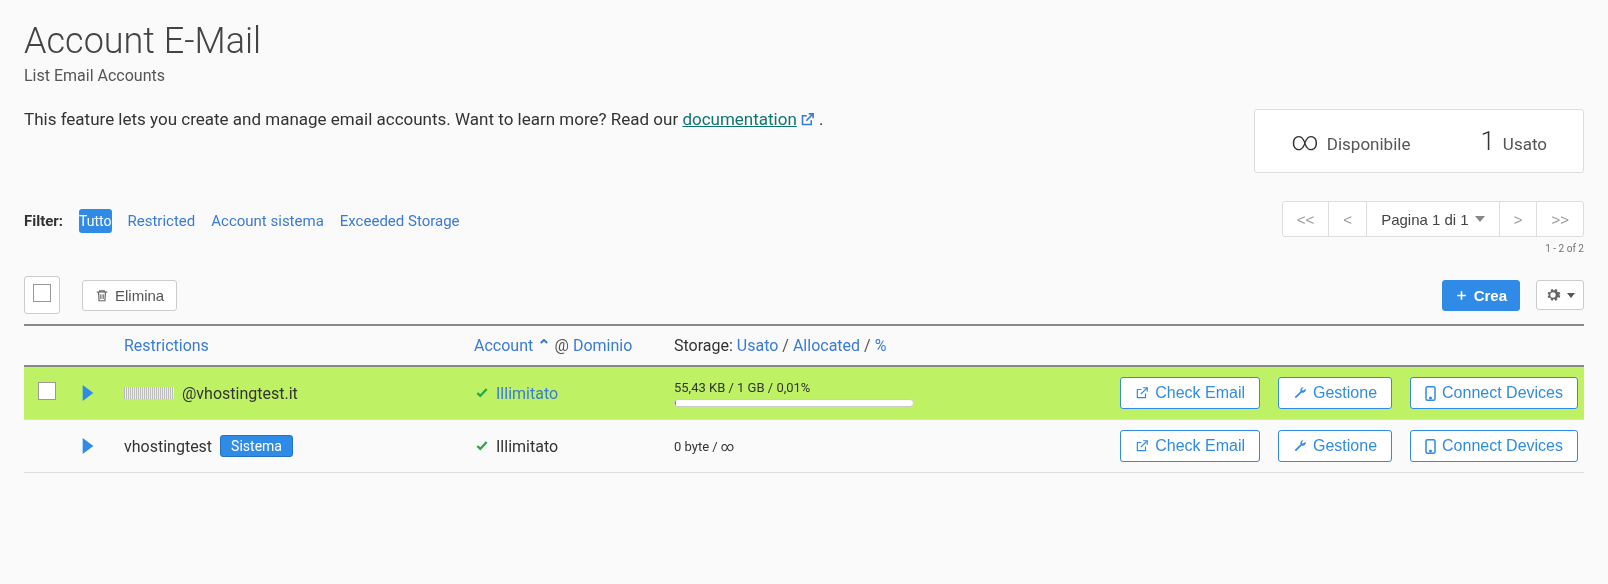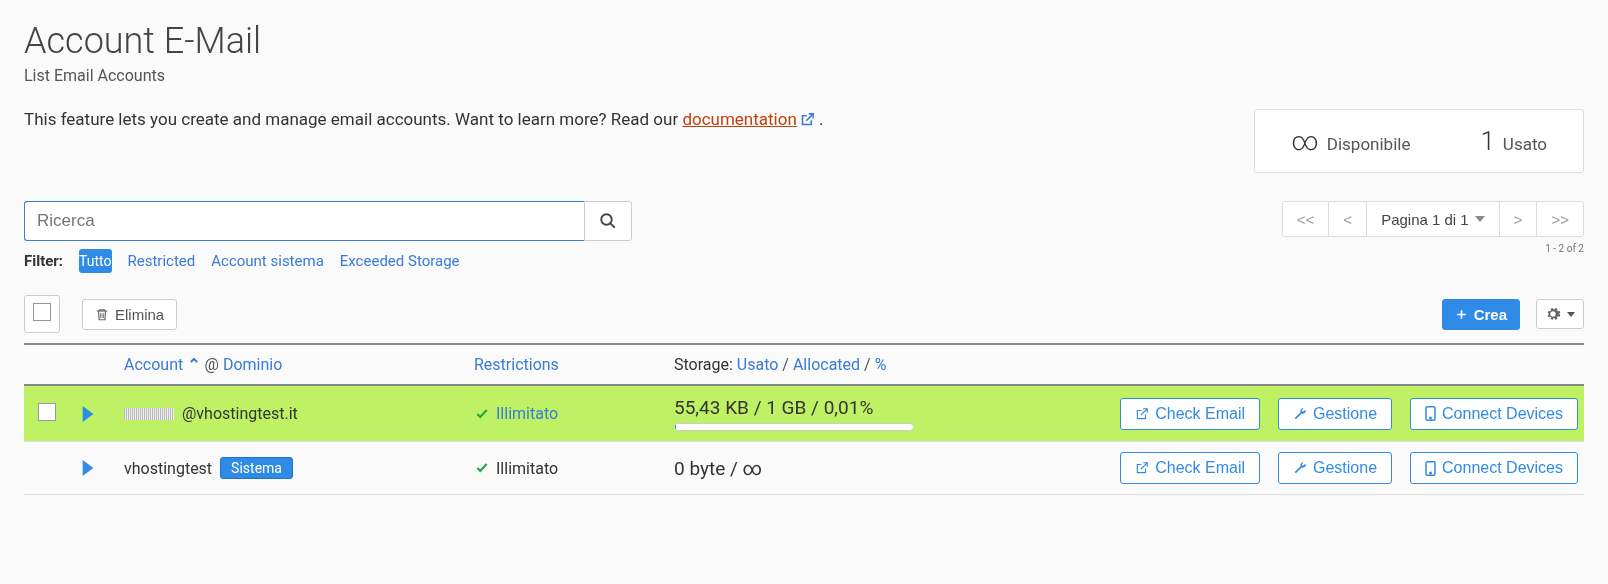--- a/index.html
+++ b/index.html
@@ -7,21 +7,21 @@
     font-family: -apple-system, BlinkMacSystemFont, "Segoe UI", Roboto, "Helvetica Neue", Arial, sans-serif;
     background: #fafafa;
     color: #333;
     padding: 20px 24px;
     width: 1608px;
   }
   .page-title { font-size: 36px; font-weight: 300; color: #444; }
   .page-subtitle { font-size: 16px; color: #555; margin-top: 4px; }
   .top-row { display:flex; justify-content:space-between; align-items:flex-start; margin-top:24px; }
   .intro { font-size: 17px; color: #333; }
-  .intro a { color: #c2410c; text-decoration: underline; }
+  .intro a { color: #0f766e; text-decoration: underline; }
   .ext-icon { display:inline-block; width:15px; height:15px; vertical-align:-2px; margin-left:3px; }
   .stats-box {
     border:1px solid #ddd; background:#fff; border-radius:3px;
     display:flex; padding: 16px 36px; gap:70px;
   }
   .stat { font-size:17px; color:#555; display:flex; align-items:baseline; gap:8px; white-space:nowrap; }
   .stat .big { font-size:26px; font-weight:300; color:#333; }
   .search-row { display:flex; justify-content:space-between; align-items:flex-start; margin-top:28px; gap:20px; }
   .search-group { display:flex; }
   .search-input {
@@ -88,21 +88,21 @@
     background:repeating-linear-gradient(90deg,#bbb 0 1px,#eee 1px 2px);
     filter:blur(0.5px);
   }
   .badge {
     background:#2f8be6; color:#fff; border:1px solid #2074c8; border-radius:3px;
     padding:2px 10px; font-size:14px;
   }
   .restr-cell { color:#3a7bd5; font-size:16px; display:flex; align-items:center; gap:6px; }
   .restr-cell.dark { color:#333; }
   .check-icon { color:#28a745; }
-  .storage-cell { font-size:19px; }
+  .storage-cell { font-size:13px; }
   .progress { width:240px; height:8px; border:1px solid #ccc; border-radius:6px; background:#fff; margin-top:4px; overflow:hidden; }
   .progress-fill { height:100%; background:#2f8be6; }
   .actions-cell { display:flex; gap:10px; justify-content:flex-end; padding-right:6px; }
   .actions-cell .btn { border-color:#2f8be6; color:#2f8be6; padding:6px 14px; font-size:16px; }
   svg { display:block; }
 </style>
 </head>
 <body>
 
 <h1 class="page-title">Account E-Mail</h1>
@@ -123,31 +123,20 @@
     </div>
     <div class="stat">
       <span class="big">1</span>
       <span>Usato</span>
     </div>
   </div>
 </div>
 
 <div class="search-row">
   <div>
-    <div class="search-group">
-      <input class="search-input" placeholder="Ricerca" style="">
-      <button class="search-btn">
-        <span>
-            <svg width="18" height="18" viewBox="0 0 24 24" fill="none" stroke="#444" stroke-width="2.5">
-              <circle cx="10" cy="10" r="7"></circle>
-              <path d="M21 21l-5.5-5.5"></path>
-            </svg>
-          </span>
-      </button>
-    </div>
     <div class="filter-row">
       <span class="filter-label">Filter:</span>
       <span class="filter-pill">Tutto</span>
       <span class="filter-link">Restricted</span>
       <span class="filter-link">Account sistema</span>
       <span class="filter-link">Exceeded Storage</span>
     </div>
   </div>
   <div class="pager-col">
     <div class="pager">
@@ -206,27 +195,27 @@
           </svg>
         </span>
     </button>
   </div>
 </div>
 
 <div class="table-wrap">
   <div class="thead-row">
     <div></div>
       <div></div>
+    <div><span class="link">Restrictions</span></div>
     <div>
       <span class="link">Account</span>
       <span style="color:#3a7bd5; font-weight:700;"> ⌃ </span>
       <span class="sep">@</span>
       <span class="link">Dominio</span>
     </div>
-    <div><span class="link">Restrictions</span></div>
     <div>
       <span>Storage:</span>
       <span class="link">Usato</span>
       <span class="sep"> / </span>
       <span class="link">Allocated</span>
       <span class="sep"> / </span>
       <span class="link">%</span>
     </div>
     <div></div>
   </div>

